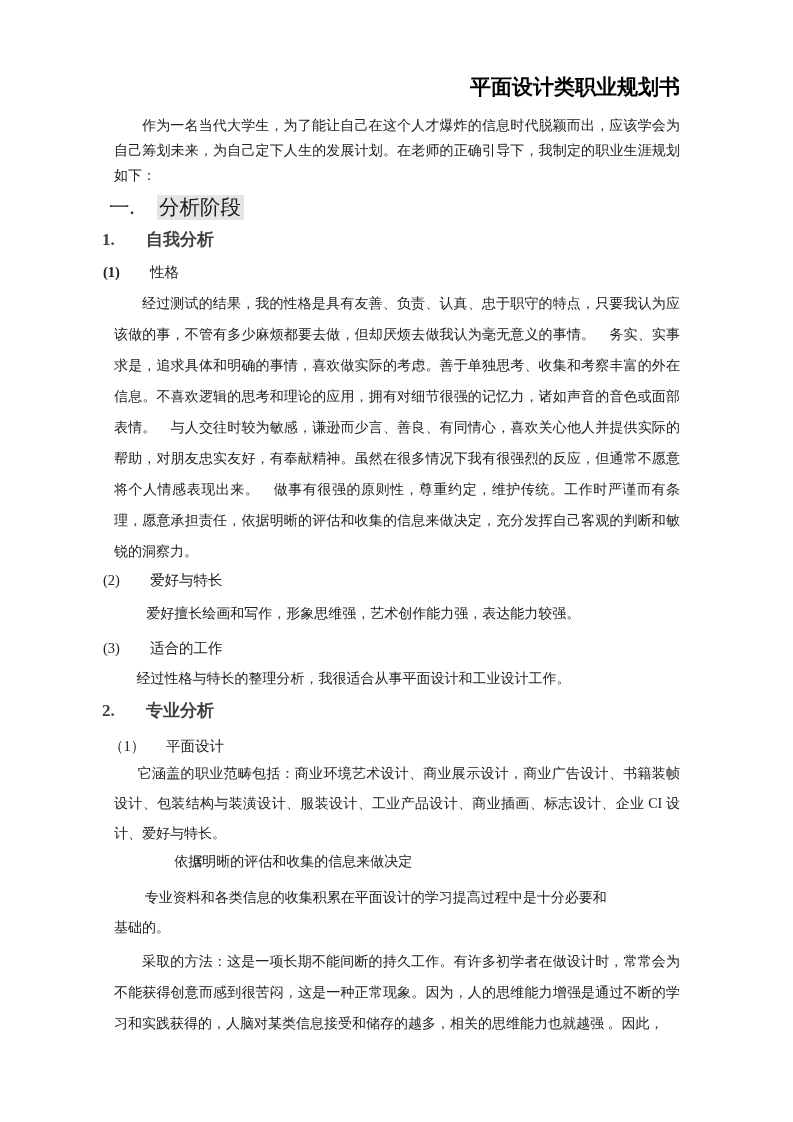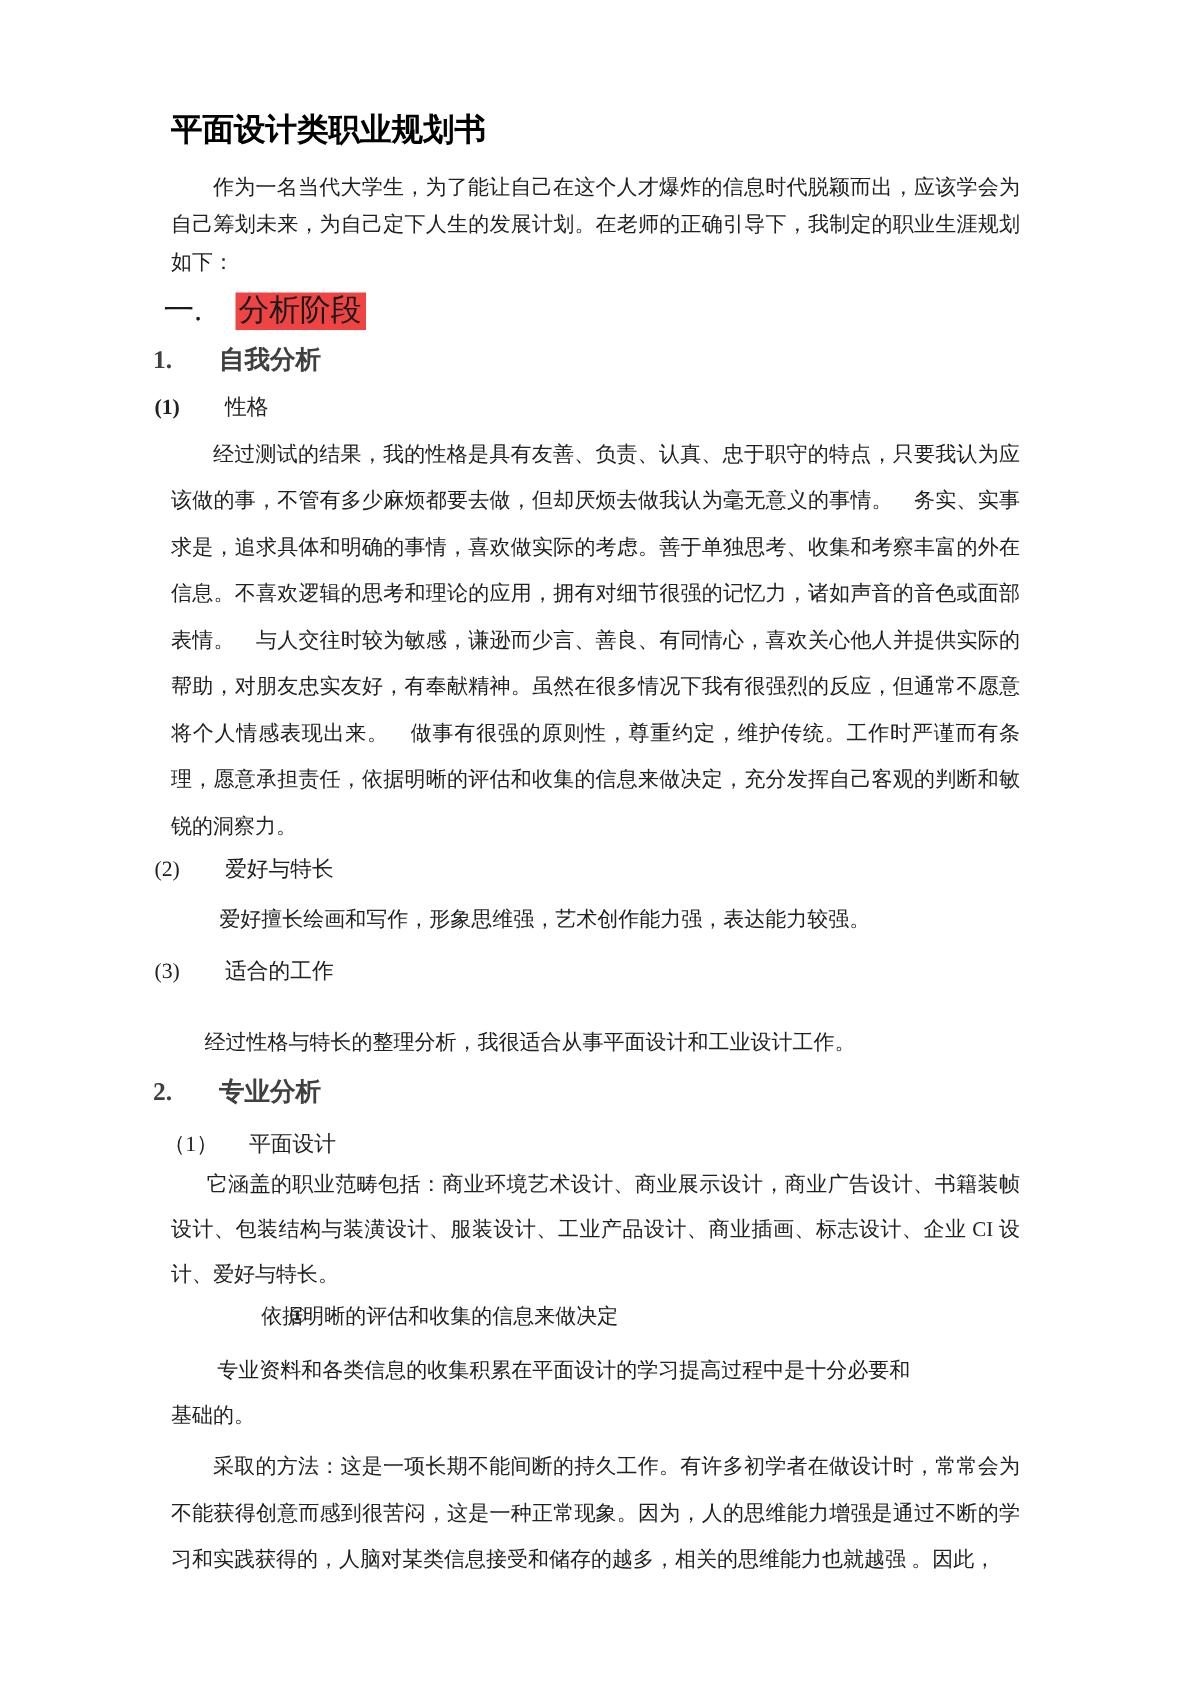--- a/index.html
+++ b/index.html
@@ -9,41 +9,41 @@
     width:793px; height:1122px;
     padding:72px 113px 0 114px;
     background:#ffffff;
     font-family:"Liberation Serif","DejaVu Serif",serif;
     font-size:14px;
     color:#212121;
   }
   p, h1, h2, h3 { margin:0; padding:0; font-weight:normal; }
 
   .doc-title {
-    text-align:left;
+    text-align:right;
     font-family:"Liberation Sans","DejaVu Sans",sans-serif;
     font-weight:bold;
     font-size:21px;
     line-height:30px;
     color:#000000;
   }
   .intro {
     margin-top:11px;
     line-height:25px;
     text-indent:2em;
     text-align:justify;
   }
   .sec-head {
     margin:4px 0 0 -5px;
     font-size:20.5px;
     line-height:30px;
     color:#1a1a1a;
   }
   .sec-num { display:inline-block; width:48px; }
-  .hl { background:#ef4444; padding:1px 3px 2px 2px; }
+  .hl { background:#e5e5e5; padding:1px 3px 2px 2px; }
 
   .sub-head {
     font-family:"Liberation Sans","DejaVu Sans",sans-serif;
     font-weight:bold;
     font-size:17px;
     line-height:26px;
     color:#404040;
   }
   .sub-head-1 { margin:5px 0 0 -12px; }
   .sub-head-2 { margin:8px 0 0 -12px; }
@@ -58,21 +58,21 @@
   .li-3 { margin:12px 0 0 -11px; }
   .list-marker { display:inline-block; width:47px; }
   .marker-bold { font-weight:bold; }
 
   .sub-item { margin:11px 0 0 -5px; font-size:14.5px; line-height:22px; }
   .sub-item-marker { display:inline-block; width:57px; }
 
   .body-para { text-align:justify; }
   .personality { margin-top:5px; line-height:31px; text-indent:2em; }
   .hobby { margin-top:12px; line-height:22px; text-indent:2.3em; }
-  .fit { margin-top:26px; line-height:22px; text-indent:1.6em; }
+  .fit { margin-top:9px; line-height:22px; text-indent:1.6em; }
   .scope { margin-top:2px; line-height:30px; text-indent:1.7em; }
   .point { margin-top:2px; line-height:22px; text-indent:2.8em; }
   .point-marker { display:inline-block; width:21px; }
   .necessity { margin-top:10px; line-height:30px; text-indent:2.2em; white-space:pre-line; }
   .method { margin-top:3px; line-height:31px; text-indent:2em; }
 </style>
 </head>
 <body>
 
 <div class="page">

